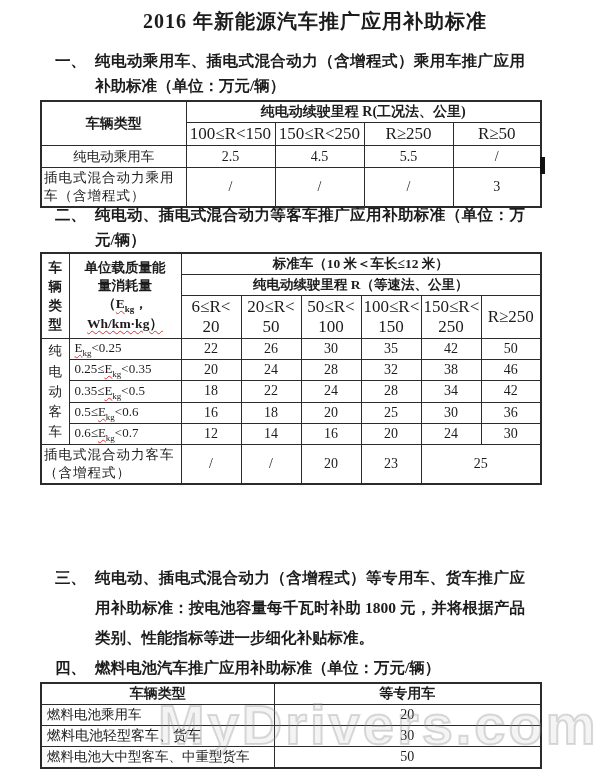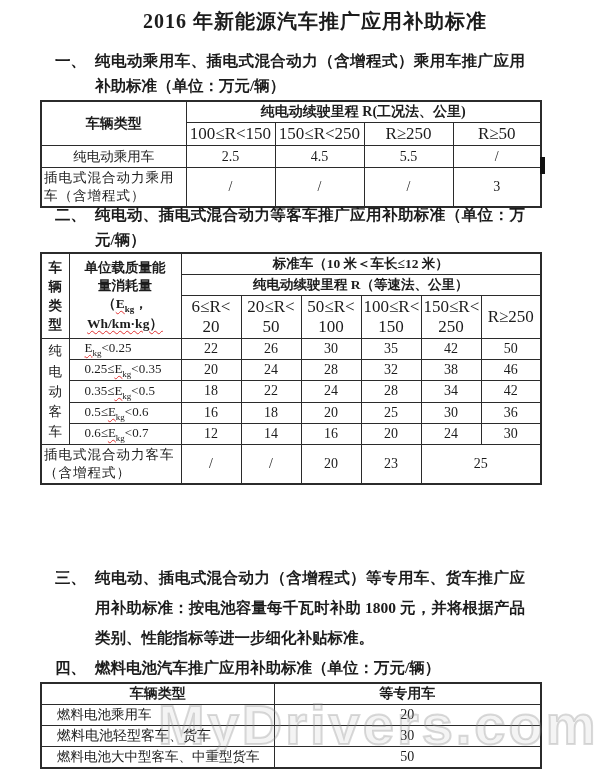--- a/index.html
+++ b/index.html
@@ -18,21 +18,21 @@
   .sec .num { flex:0 0 40px; }
   .sec .txt { flex:1; text-align:justify; }
   .sec3 { line-height:30px; }
 
   table { border-collapse:collapse; table-layout:fixed;
           position:absolute; left:40px; border:2px solid #2b2b2b; }
   td { border:1px solid #2b2b2b; text-align:center; vertical-align:middle;
        font-size:14px; padding:1px 2px; overflow:hidden; }
   .b { font-weight:bold; }
   .rng { font-size:17px; }
-  .lft { text-align:left; padding-left:15px; font-size:13px; }
+  .lft { text-align:left; padding-left:5px; font-size:13px; }
   .vcell { padding:2px 0; }
   .vstack { display:flex; flex-direction:column; justify-content:space-around;
             align-items:center; height:100%; font-size:13.5px; line-height:1; }
   .vstack span { display:block; }
   .wavy { text-decoration-line:underline; text-decoration-style:wavy;
           text-decoration-color:#e03131; text-decoration-thickness:1px;
           text-underline-offset:2px; }
   sub { font-size:9px; }
   .note {
     position:absolute; left:40px; top:466px; width:502px;

